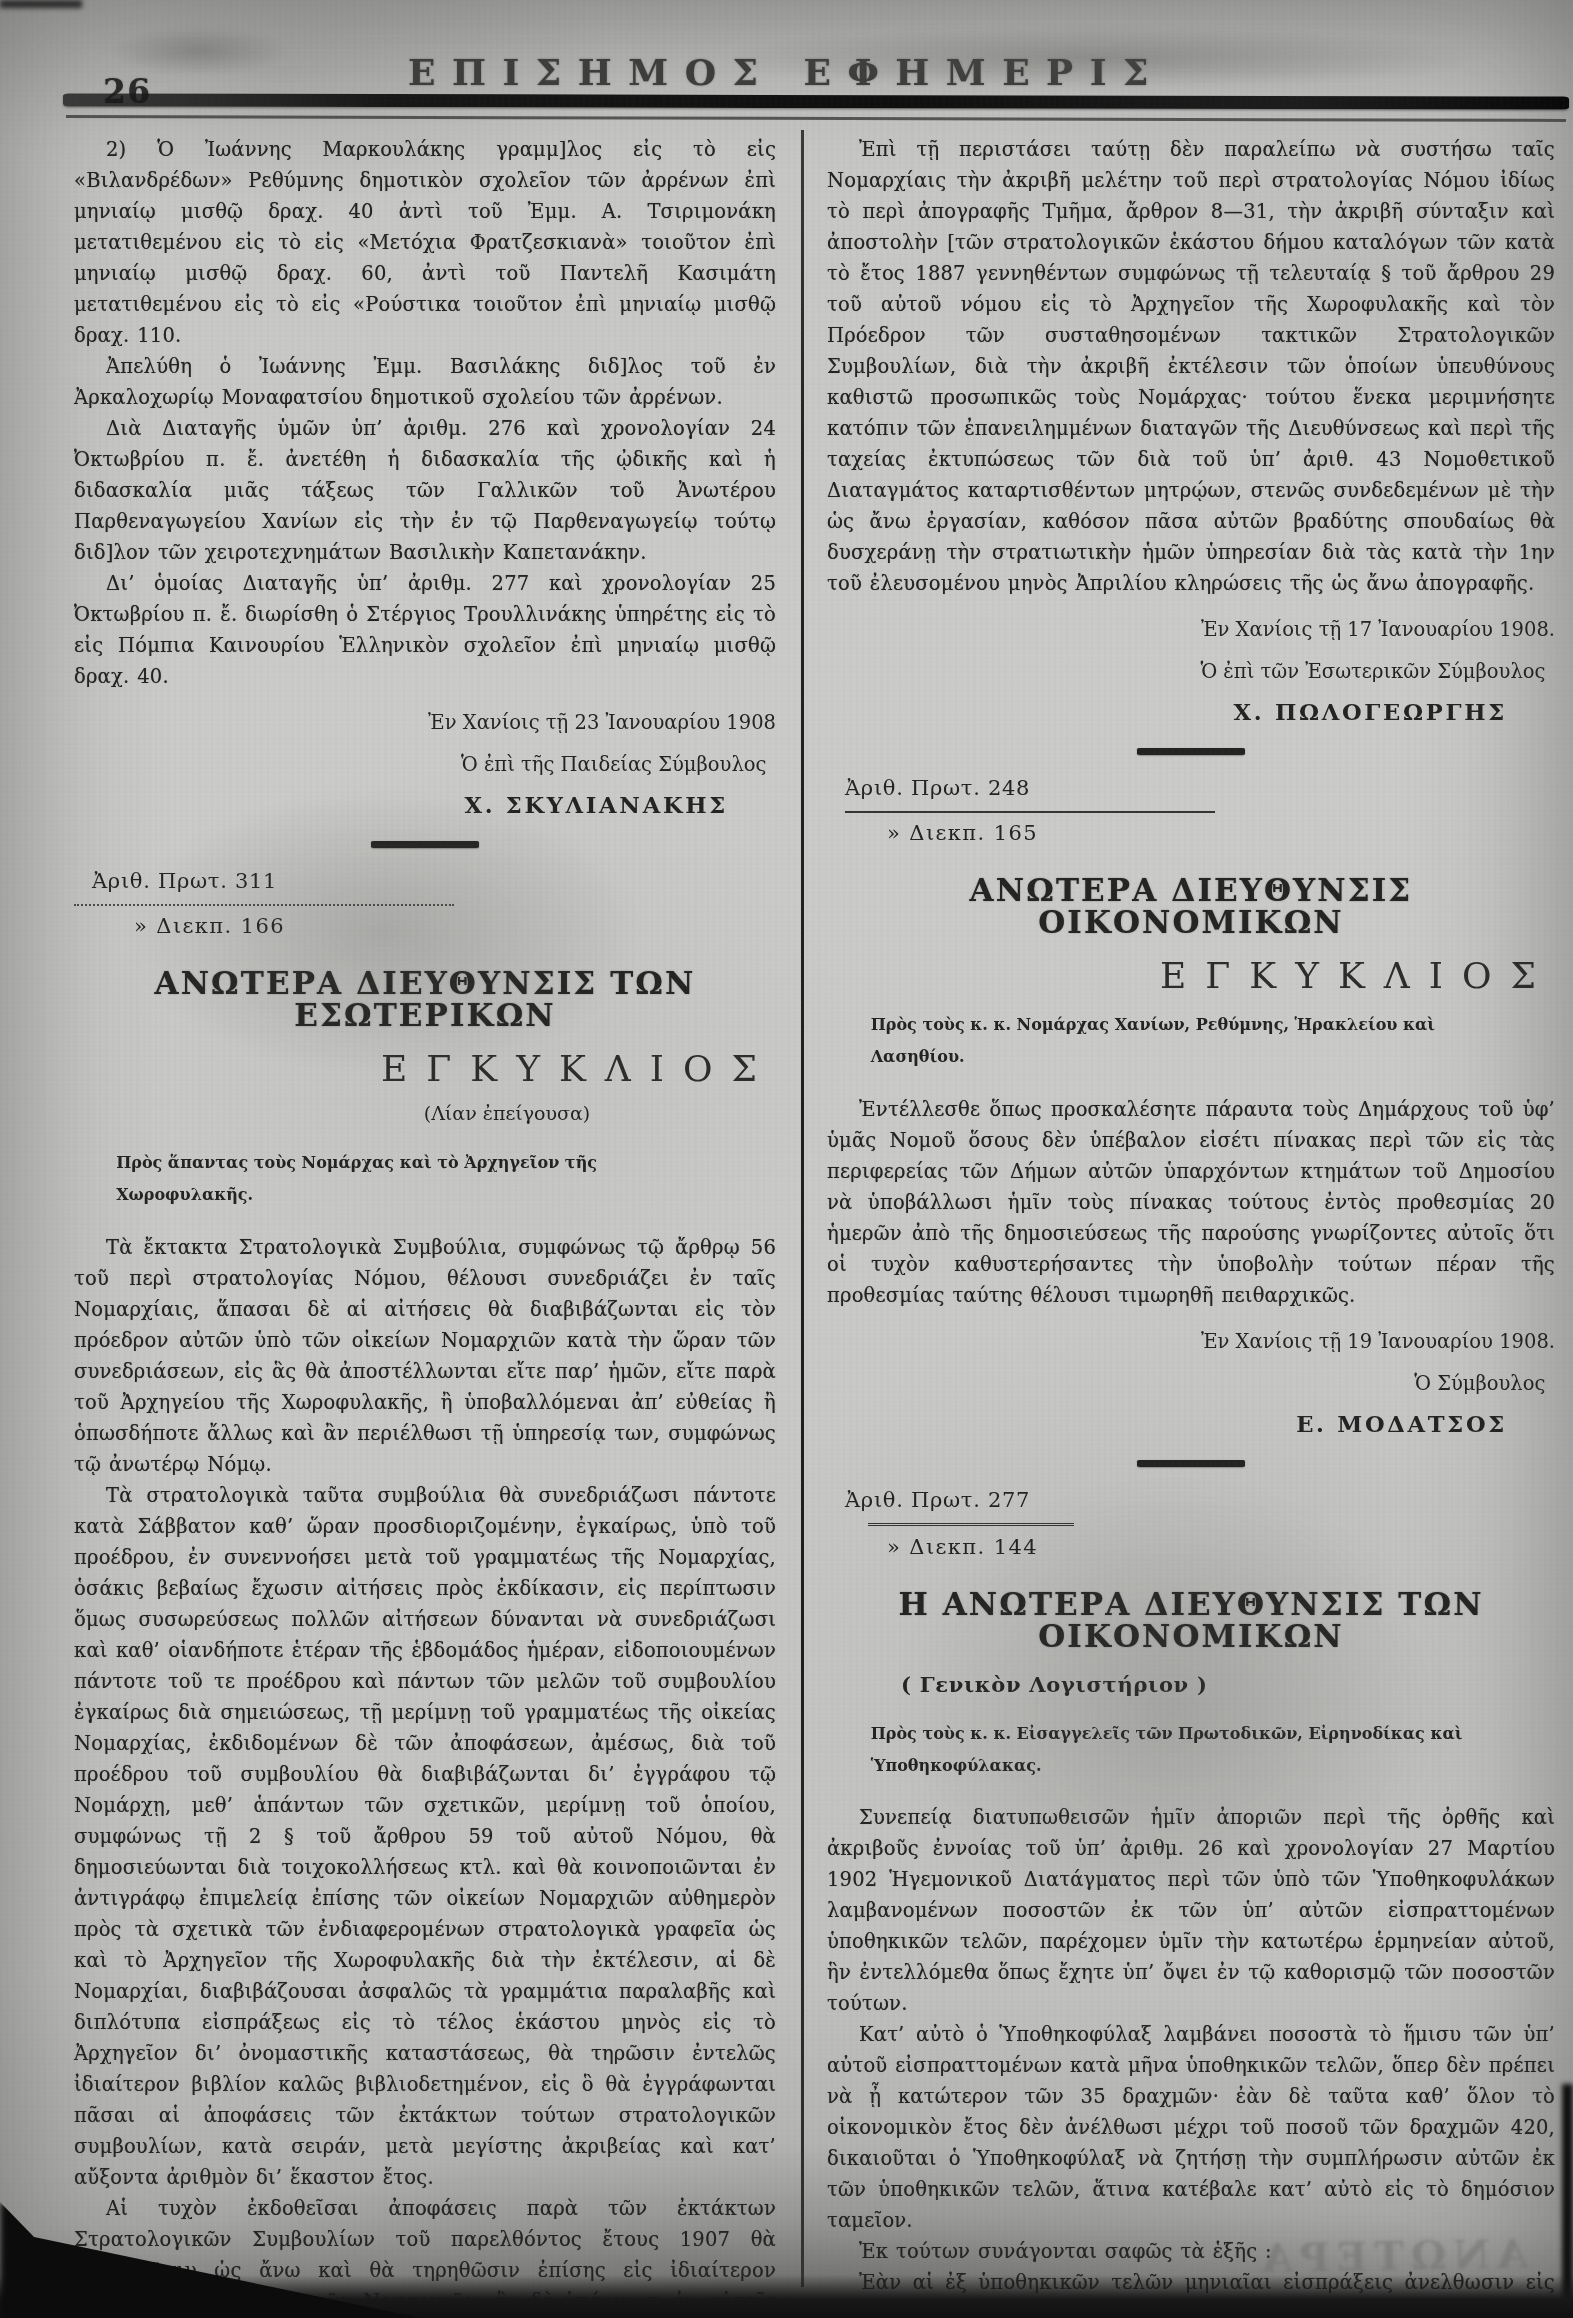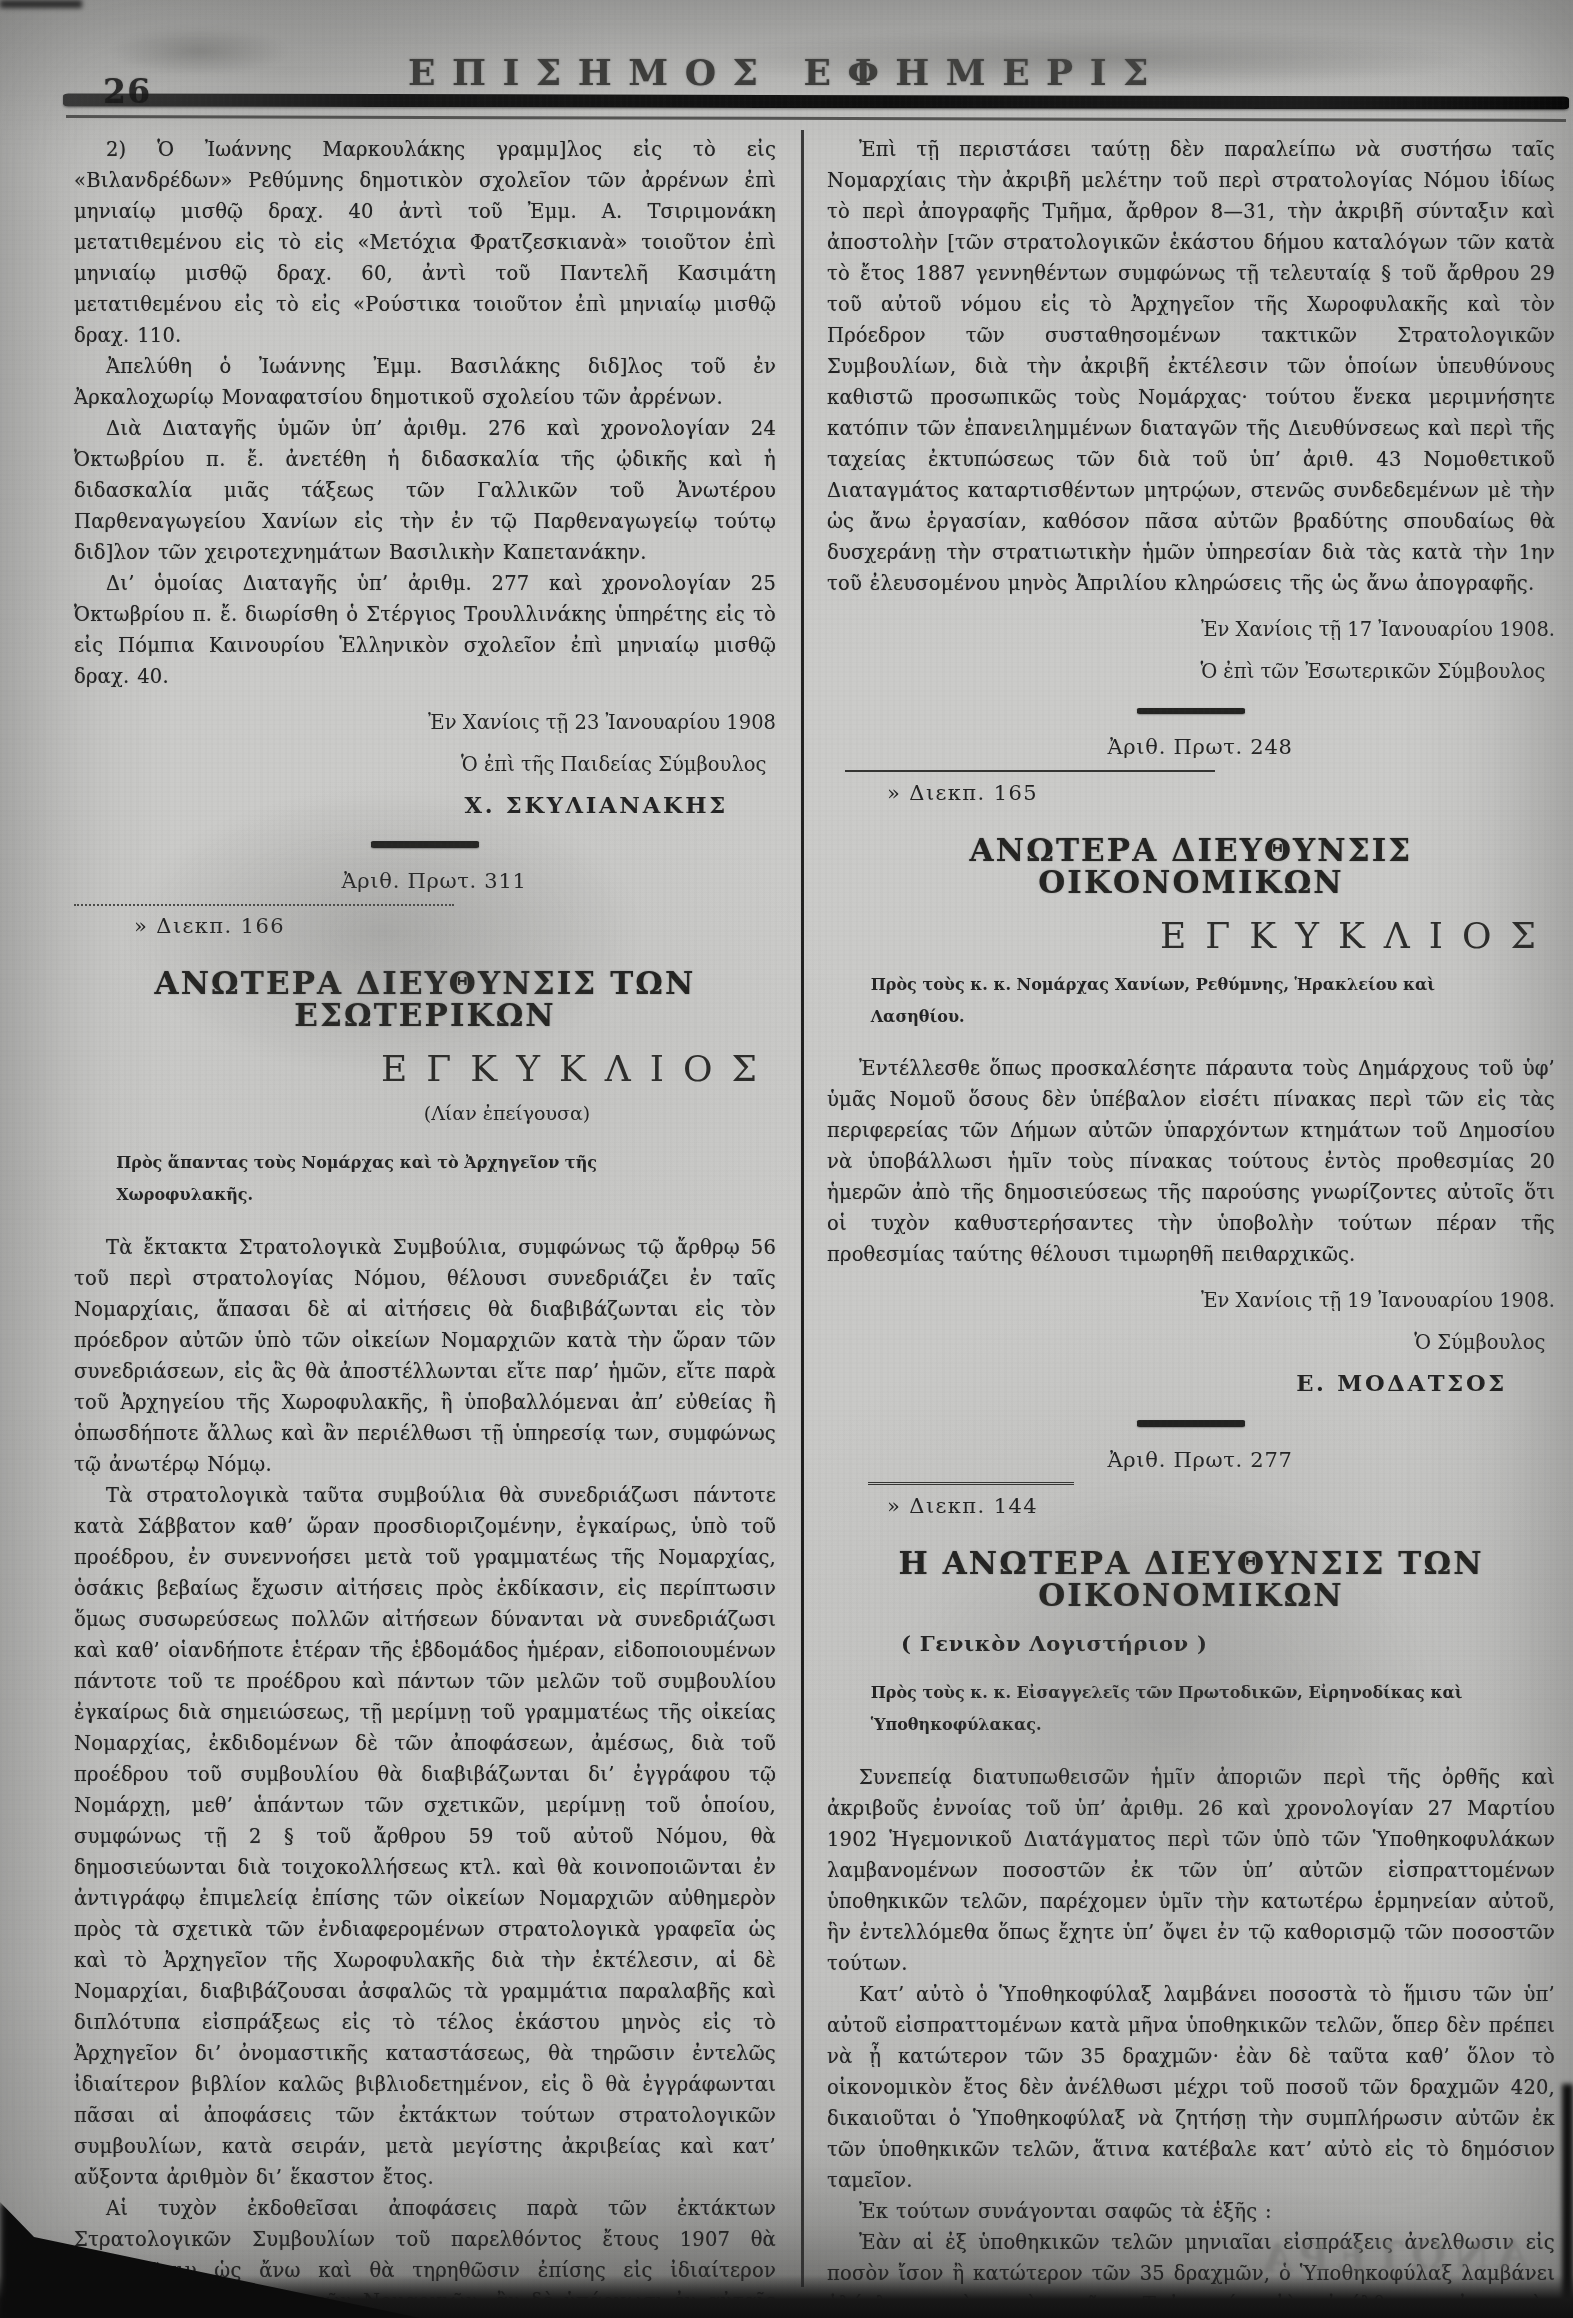--- a/index.html
+++ b/index.html
@@ -32,21 +32,21 @@
   
   .col{position:absolute;top:134px;font-size:19.5px;line-height:31px;}
   .col-left{left:74px;width:702px;}
   .col-right{left:827px;width:728px;}
   .col-rule{position:absolute;top:130px;bottom:32px;left:801px;width:2.7px;background:linear-gradient(180deg,#3a3a3a,#222 15%,#1d1d1d 70%,#333);}
   .p{margin:0;text-align:justify;text-indent:32px;letter-spacing:0.2px;word-spacing:1.4px;text-shadow:0 0 0.7px rgba(35,35,35,.55);}
   .dateline{margin:15px 0 0 0;text-indent:48px;text-align:right;}
   .signer-title{margin:11px 0 0 0;text-align:right;padding-right:9.6px;}
   .signer-name{margin:9.6px 0 0 0;text-align:right;padding-right:48px;font-size:22.6px;font-weight:bold;letter-spacing:2.7px;}
   .sec-rule{height:6.9px;width:108px;background:#232321;margin:20.6px auto 18px auto;border-radius:2.7px/1.4px;box-shadow:0 0.7px 1.4px rgba(80,80,80,.6);}
-  .proto{margin:4.1px 0 0 0;font-size:21px;letter-spacing:0.7px;text-indent:18px;text-align:center;}
+  .proto{margin:4.1px 0 0 0;font-size:21px;letter-spacing:0.7px;text-indent:18px;}
   .proto-rule{border:0;border-top:2.7px dotted #4a4a48;width:380px;margin:6.9px 0 5.5px 0;}
   .proto-rule.solid{border-top:2.1px solid #343432;width:370px;margin-left:18px;}
   .proto-rule.short{width:206px;margin-left:41px;border-top:3.4px double #343432;}
   .dispatch{margin:5.5px 0 0 0;font-size:21px;text-indent:60px;letter-spacing:1.4px;}
   .dept{margin:26px 0 0 0;text-align:center;font-size:31px;font-weight:bold;letter-spacing:2.1px;
         transform:scaleY(1.04);color:#242422;text-shadow:0 0 1.4px rgba(50,50,50,.6);}
   .doctype{margin:23px 0 0 0;text-align:right;font-size:36px;font-weight:normal;letter-spacing:19px;padding-left:19px;color:#2c2c2a;}
   .urgency{margin:13.7px 0 0 0;text-align:center;transform:translateX(82px);font-size:19px;}
   .addressee{margin:18px auto 0 auto;width:88%;font-weight:bold;font-size:16px;line-height:32px;text-indent:0;}
   .subdept{margin:18px 0 0 74px;font-size:21px;font-weight:bold;letter-spacing:0.7px;}
@@ -100,20 +100,21 @@
       <p class="p">Τὰ στρατολογικὰ ταῦτα συμβούλια θὰ συνεδριάζωσι πάντοτε κατὰ Σάββατον καθ’ ὥραν προσδιοριζομένην, ἐγκαίρως, ὑπὸ τοῦ προέδρου, ἐν συνεννοήσει μετὰ τοῦ γραμματέως τῆς Νομαρχίας, ὁσάκις βεβαίως ἔχωσιν αἰτήσεις πρὸς ἐκδίκασιν, εἰς περίπτωσιν ὅμως συσωρεύσεως πολλῶν αἰτήσεων δύνανται νὰ συνεδριάζωσι καὶ καθ’ οἱανδήποτε ἑτέραν τῆς ἑβδομάδος ἡμέραν, εἰδοποιουμένων πάντοτε τοῦ τε προέδρου καὶ πάντων τῶν μελῶν τοῦ συμβουλίου ἐγκαίρως διὰ σημειώσεως, τῇ μερίμνῃ τοῦ γραμματέως τῆς οἰκείας Νομαρχίας, ἐκδιδομένων δὲ τῶν ἀποφάσεων, ἀμέσως, διὰ τοῦ προέδρου τοῦ συμβουλίου θὰ διαβιβάζωνται δι’ ἐγγράφου τῷ Νομάρχῃ, μεθ’ ἁπάντων τῶν σχετικῶν, μερίμνῃ τοῦ ὁποίου, συμφώνως τῇ 2 § τοῦ ἄρθρου 59 τοῦ αὐτοῦ Νόμου, θὰ δημοσιεύωνται διὰ τοιχοκολλήσεως κτλ. καὶ θὰ κοινοποιῶνται ἐν ἀντιγράφῳ ἐπιμελείᾳ ἐπίσης τῶν οἰκείων Νομαρχιῶν αὐθημερὸν πρὸς τὰ σχετικὰ τῶν ἐνδιαφερομένων στρατολογικὰ γραφεῖα ὡς καὶ τὸ Ἀρχηγεῖον τῆς Χωροφυλακῆς διὰ τὴν ἐκτέλεσιν, αἱ δὲ Νομαρχίαι, διαβιβάζουσαι ἀσφαλῶς τὰ γραμμάτια παραλαβῆς καὶ διπλότυπα εἰσπράξεως εἰς τὸ τέλος ἑκάστου μηνὸς εἰς τὸ Ἀρχηγεῖον δι’ ὀνομαστικῆς καταστάσεως, θὰ τηρῶσιν ἐντελῶς ἰδιαίτερον βιβλίον καλῶς βιβλιοδετημένον, εἰς ὃ θὰ ἐγγράφωνται πᾶσαι αἱ ἀποφάσεις τῶν ἐκτάκτων τούτων στρατολογικῶν συμβουλίων, κατὰ σειράν, μετὰ μεγίστης ἀκριβείας καὶ κατ’ αὔξοντα ἀριθμὸν δι’ ἕκαστον ἔτος.</p>
       <p class="p">Αἱ τυχὸν ἐκδοθεῖσαι ἀποφάσεις παρὰ τῶν ἐκτάκτων Στρατολογικῶν Συμβουλίων τοῦ παρελθόντος ἔτους 1907 θὰ ἐγγραφῶσιν ὡς ἄνω καὶ θὰ τηρηθῶσιν ἐπίσης εἰς ἰδιαίτερον βιβλίον ἐν τῷ Ἀρχείῳ τῶν Νομαρχιῶν, ἂν δὲ ὑπάρχωσι ἐν αὐταῖς γραμμάτια παραλαβῆς ἢ διπλότυπα εἰσπράξεως, ὁπωσδήποτε κατατεθέντα παρὰ στρατευσίμων διὰ λόγους ἀπαλλαγῆς θέλουσιν ἀποσταλῆ εἰς τὸ Ἀρχηγεῖον τῆς Χωροφυλακῆς δι’ ὀνομαστικῆς καταστάσεως τὸν ταχύτερον.</p>
     </section>
   </div>
 
   <div class="col col-right">
     <section>
       <p class="p">Ἐπὶ τῇ περιστάσει ταύτῃ δὲν παραλείπω νὰ συστήσω ταῖς Νομαρχίαις τὴν ἀκριβῆ μελέτην τοῦ περὶ στρατολογίας Νόμου ἰδίως τὸ περὶ ἀπογραφῆς Τμῆμα, ἄρθρον 8—31, τὴν ἀκριβῆ σύνταξιν καὶ ἀποστολὴν [τῶν στρατολογικῶν ἑκάστου δήμου καταλόγων τῶν κατὰ τὸ ἔτος 1887 γεννηθέντων συμφώνως τῇ τελευταίᾳ § τοῦ ἄρθρου 29 τοῦ αὐτοῦ νόμου εἰς τὸ Ἀρχηγεῖον τῆς Χωροφυλακῆς καὶ τὸν Πρόεδρον τῶν συσταθησομένων τακτικῶν Στρατολογικῶν Συμβουλίων, διὰ τὴν ἀκριβῆ ἐκτέλεσιν τῶν ὁποίων ὑπευθύνους καθιστῶ προσωπικῶς τοὺς Νομάρχας· τούτου ἕνεκα μεριμνήσητε κατόπιν τῶν ἐπανειλημμένων διαταγῶν τῆς Διευθύνσεως καὶ περὶ τῆς ταχείας ἐκτυπώσεως τῶν διὰ τοῦ ὑπ’ ἀριθ. 43 Νομοθετικοῦ Διαταγμάτος καταρτισθέντων μητρῴων, στενῶς συνδεδεμένων μὲ τὴν ὡς ἄνω ἐργασίαν, καθόσον πᾶσα αὐτῶν βραδύτης σπουδαίως θὰ δυσχεράνῃ τὴν στρατιωτικὴν ἡμῶν ὑπηρεσίαν διὰ τὰς κατὰ τὴν 1ην τοῦ ἐλευσομένου μηνὸς Ἀπριλίου κληρώσεις τῆς ὡς ἄνω ἀπογραφῆς.</p>
       <p class="dateline">Ἐν Χανίοις τῇ 17 Ἰανουαρίου 1908.</p>
       <p class="signer-title">Ὁ ἐπὶ τῶν Ἐσωτερικῶν Σύμβουλος</p>
+      <p class="signer-name">Χ. ΠΩΛΟΓΕΩΡΓΗΣ</p>
     </section>
 
     <div class="sec-rule"></div>
 
     <section>
       <p class="proto">Ἀριθ. Πρωτ. 248</p>
       <hr class="proto-rule solid">
       <p class="dispatch">»  Διεκπ. 165</p>
       <h2 class="dept">ΑΝΩΤΕΡΑ ΔΙΕΥΘΥΝΣΙΣ ΟΙΚΟΝΟΜΙΚΩΝ</h2>
       <h3 class="doctype">ΕΓΚΥΚΛΙΟΣ</h3>

